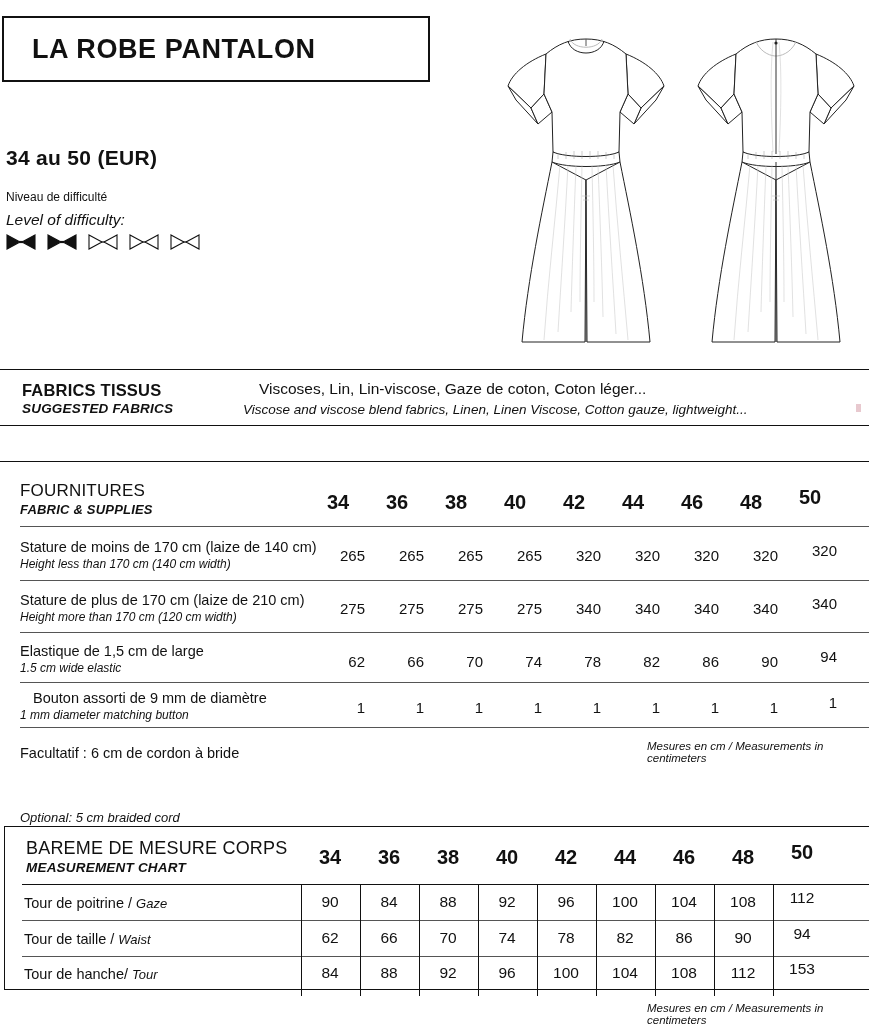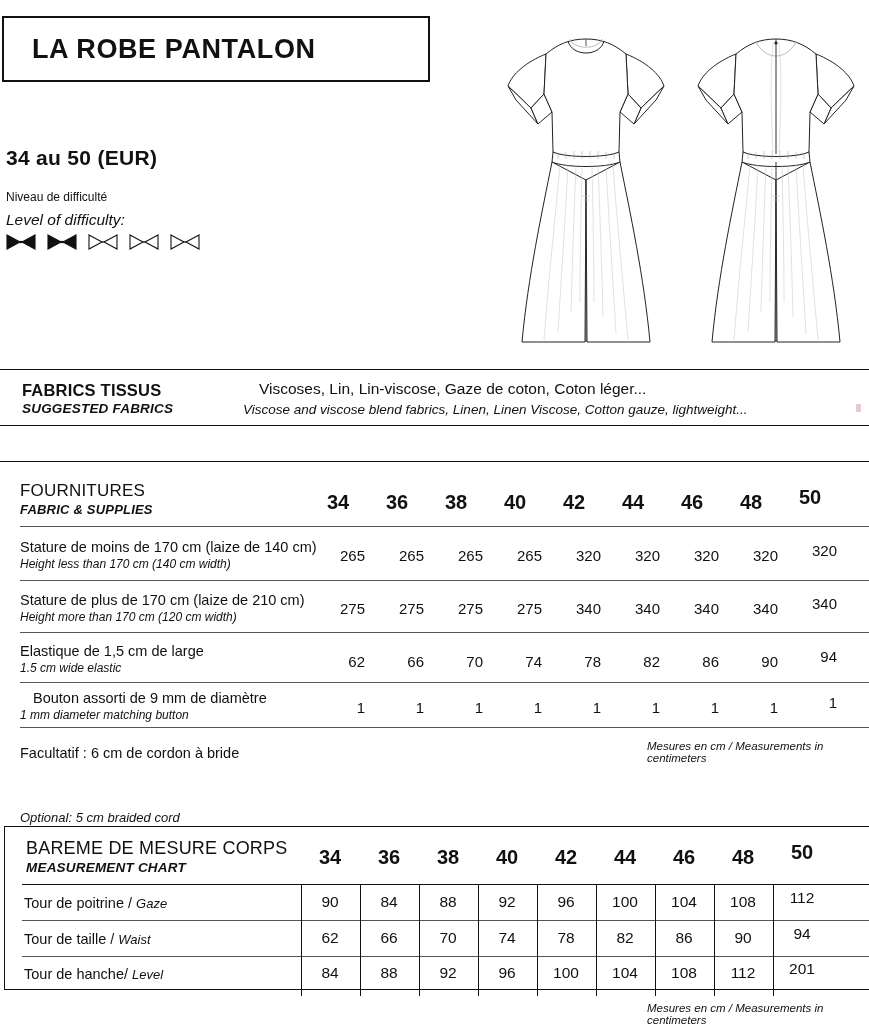--- a/index.html
+++ b/index.html
@@ -310,30 +310,30 @@
     <div class="mc-val" style="left: 303px; top: 929px;">62</div>
     <div class="mc-val" style="left: 362px; top: 929px;">66</div>
     <div class="mc-val" style="left: 421px; top: 929px;">70</div>
     <div class="mc-val" style="left: 480px; top: 929px;">74</div>
     <div class="mc-val" style="left: 539px; top: 929px;">78</div>
     <div class="mc-val" style="left: 598px; top: 929px;">82</div>
     <div class="mc-val" style="left: 657px; top: 929px;">86</div>
     <div class="mc-val" style="left: 716px; top: 929px;">90</div>
     <div class="mc-val" style="left: 775px; top: 925px;">94</div>
     <div class="rule thin" style="left: 22px; top: 956px; width: 847px;"></div>
-    <div class="mc-row-label" style="left: 24px; top: 966px;"><span>Tour de hanche/ </span><i>Level</i></div>
+    <div class="mc-row-label" style="left: 24px; top: 966px;"><span>Tour de hanche/ </span><i>Tour</i></div>
     <div class="mc-val" style="left: 303px; top: 964px;">84</div>
     <div class="mc-val" style="left: 362px; top: 964px;">88</div>
     <div class="mc-val" style="left: 421px; top: 964px;">92</div>
     <div class="mc-val" style="left: 480px; top: 964px;">96</div>
     <div class="mc-val" style="left: 539px; top: 964px;">100</div>
     <div class="mc-val" style="left: 598px; top: 964px;">104</div>
     <div class="mc-val" style="left: 657px; top: 964px;">108</div>
     <div class="mc-val" style="left: 716px; top: 964px;">112</div>
-    <div class="mc-val" style="left: 775px; top: 960px;">201</div>
+    <div class="mc-val" style="left: 775px; top: 960px;">153</div>
   </div>
 <div id="mc-vlines">
     <div class="vline" style="left: 301px; top: 884px; height: 112px;"></div>
     <div class="vline" style="left: 360px; top: 884px; height: 112px;"></div>
     <div class="vline" style="left: 419px; top: 884px; height: 112px;"></div>
     <div class="vline" style="left: 478px; top: 884px; height: 112px;"></div>
     <div class="vline" style="left: 537px; top: 884px; height: 112px;"></div>
     <div class="vline" style="left: 596px; top: 884px; height: 112px;"></div>
     <div class="vline" style="left: 655px; top: 884px; height: 112px;"></div>
     <div class="vline" style="left: 714px; top: 884px; height: 112px;"></div>

